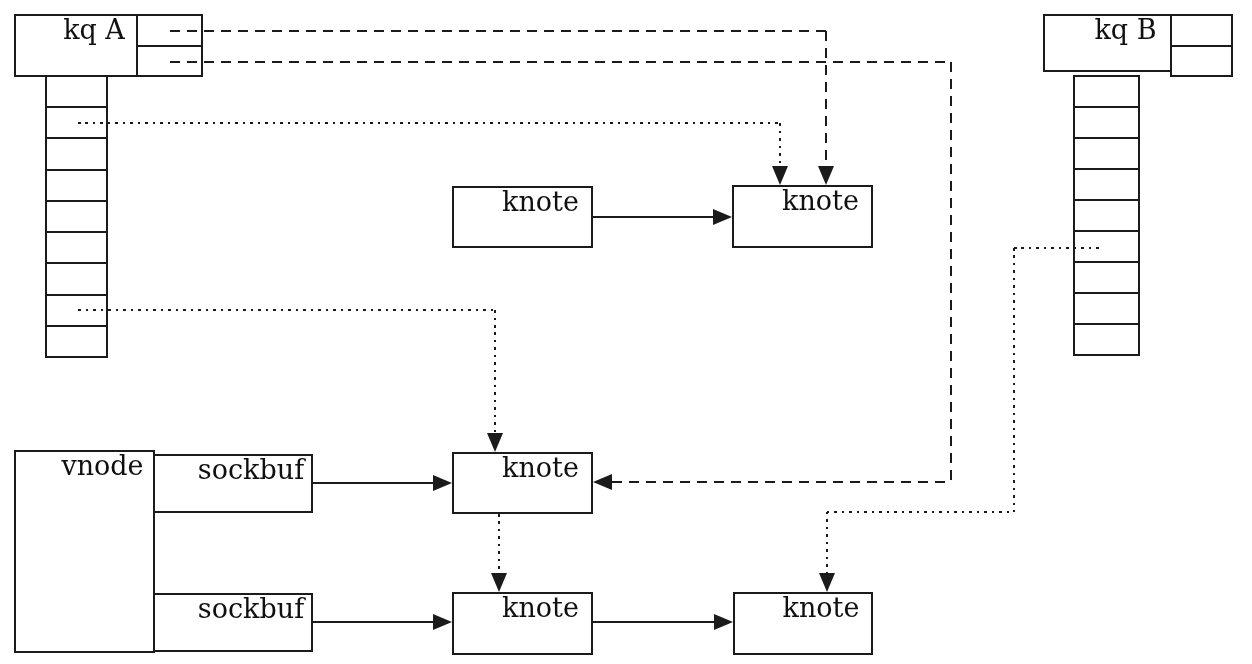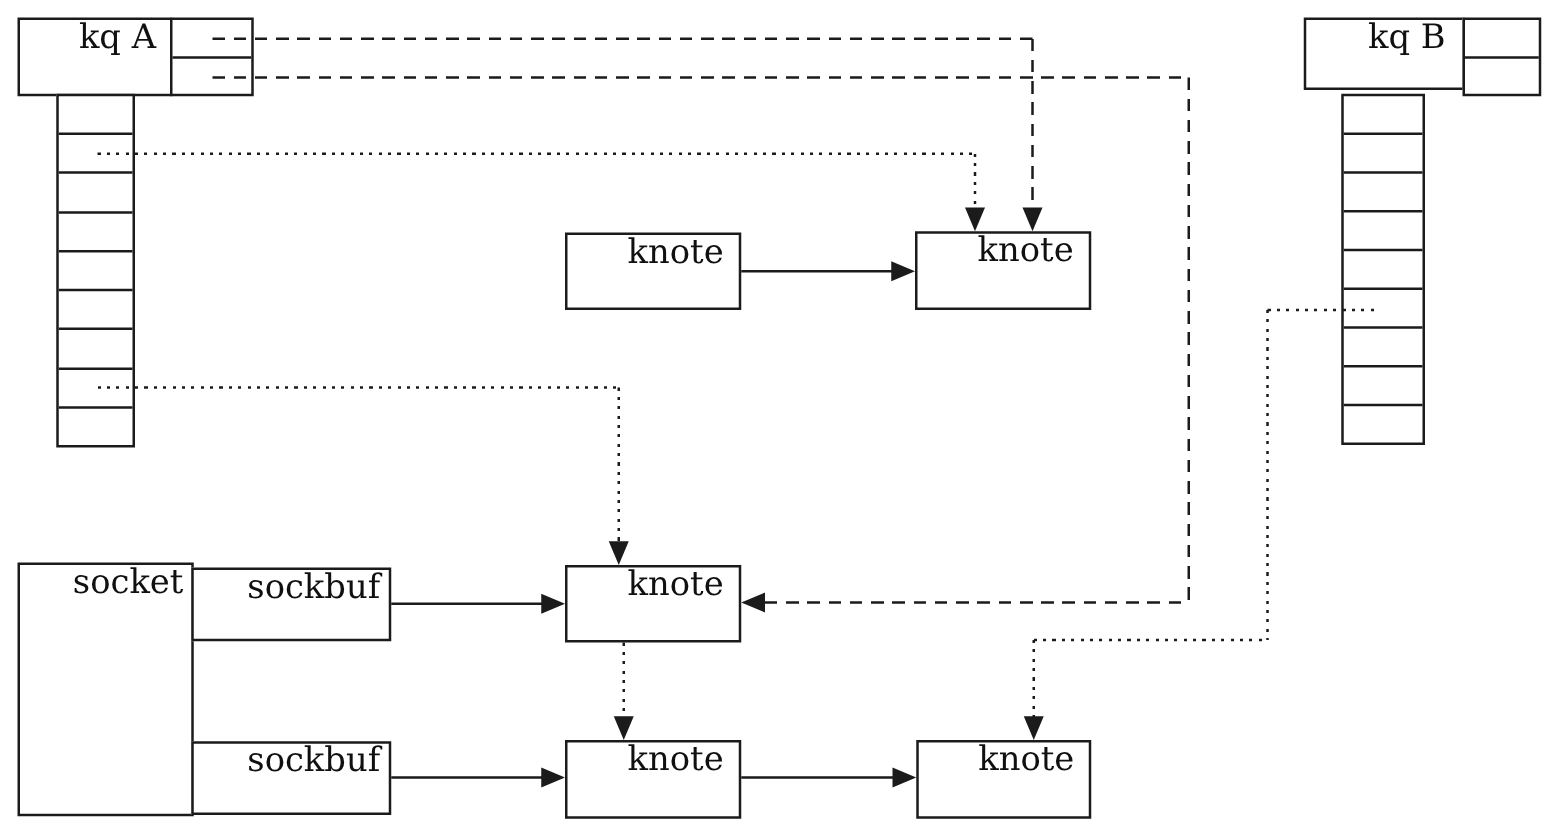--- a/index.html
+++ b/index.html
@@ -80,21 +80,21 @@
   <div class="box" style="left:452px;top:452px;width:141px;height:62px">
     <span>knote</span>
   </div>
   <div class="box" style="left:452px;top:592px;width:141px;height:63px">
     <span>knote</span>
   </div>
   <div class="box" style="left:733px;top:592px;width:140px;height:63px">
     <span>knote</span>
   </div>
   <div class="box" style="left:14px;top:450px;width:141px;height:203px">
-    <span>socket</span>
+    <span>vnode</span>
   </div>
   <div class="box" style="left:153px;top:454px;width:160px;height:59px">
     <span>sockbuf</span>
   </div>
   <div class="box" style="left:153px;top:593px;width:160px;height:59px">
     <span>sockbuf</span>
   </div>
 
   <div class="hline solid" style="left:593px;top:216px;width:122px"></div>
   <div class="arrow right" style="left:713px;top:209px"></div>

